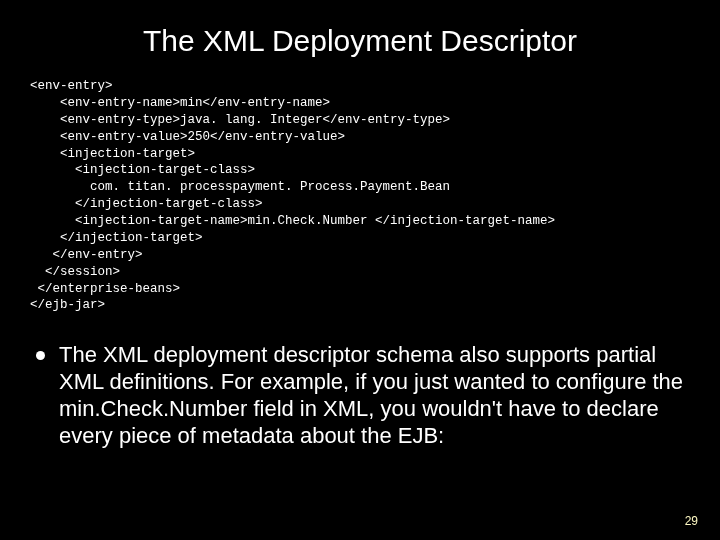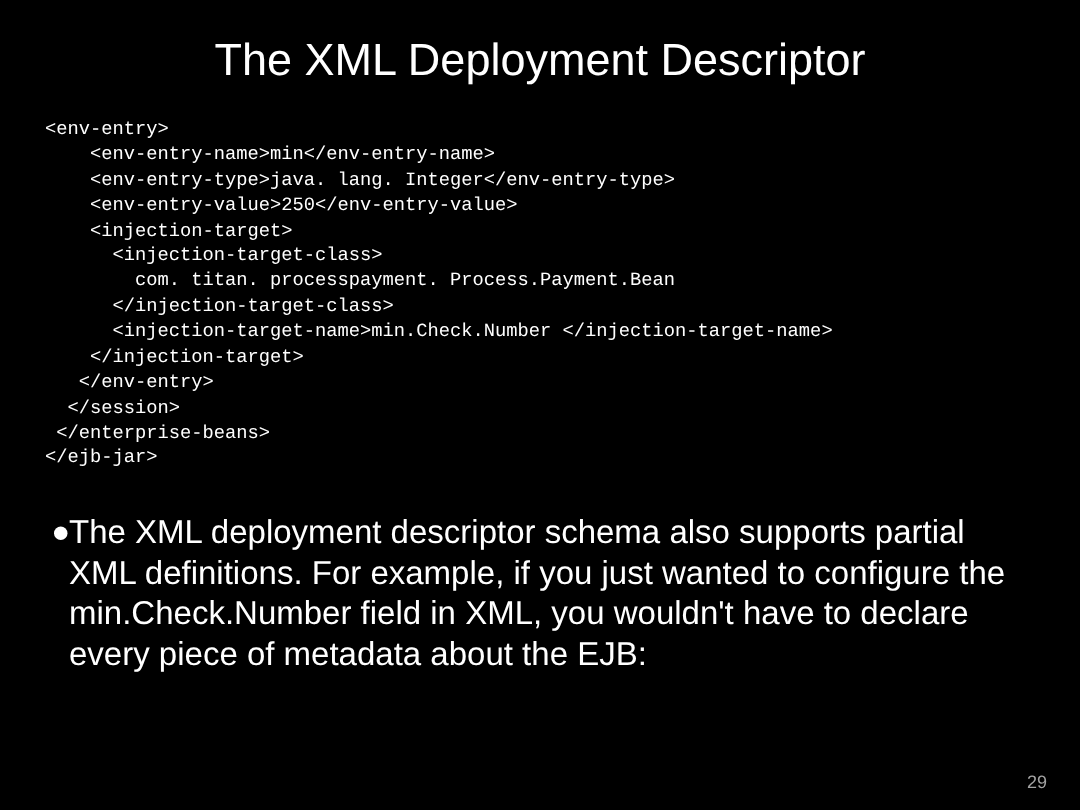--- a/index.html
+++ b/index.html
@@ -29,41 +29,41 @@
     font-family: "Courier New", Courier, monospace;
     font-size: 12.5px;
     line-height: 1.35;
     white-space: pre;
     color: #fff;
     margin-bottom: 28px;
   }
   .body-row {
     display: flex;
     align-items: flex-start;
-    gap: 1px;
+    gap: 14px;
     padding: 0 6px;
   }
   .bullet {
     width: 9px;
     height: 9px;
     border-radius: 50%;
     background: #fff;
     flex: 0 0 auto;
     margin-top: 9px;
   }
   .body-text {
     font-size: 22px;
     line-height: 1.22;
   }
   .page-num {
     position: absolute;
     bottom: 12px;
     right: 22px;
     font-size: 12px;
-    color: #a3a3a3;
+    color: #fef9c3;
   }
 </style>
 </head>
 <body>
 
 <div class="slide">
   <h1 class="title">The XML Deployment Descriptor</h1>
 
   <div class="code-block">&lt;env-entry&gt;
     &lt;env-entry-name&gt;min&lt;/env-entry-name&gt;

